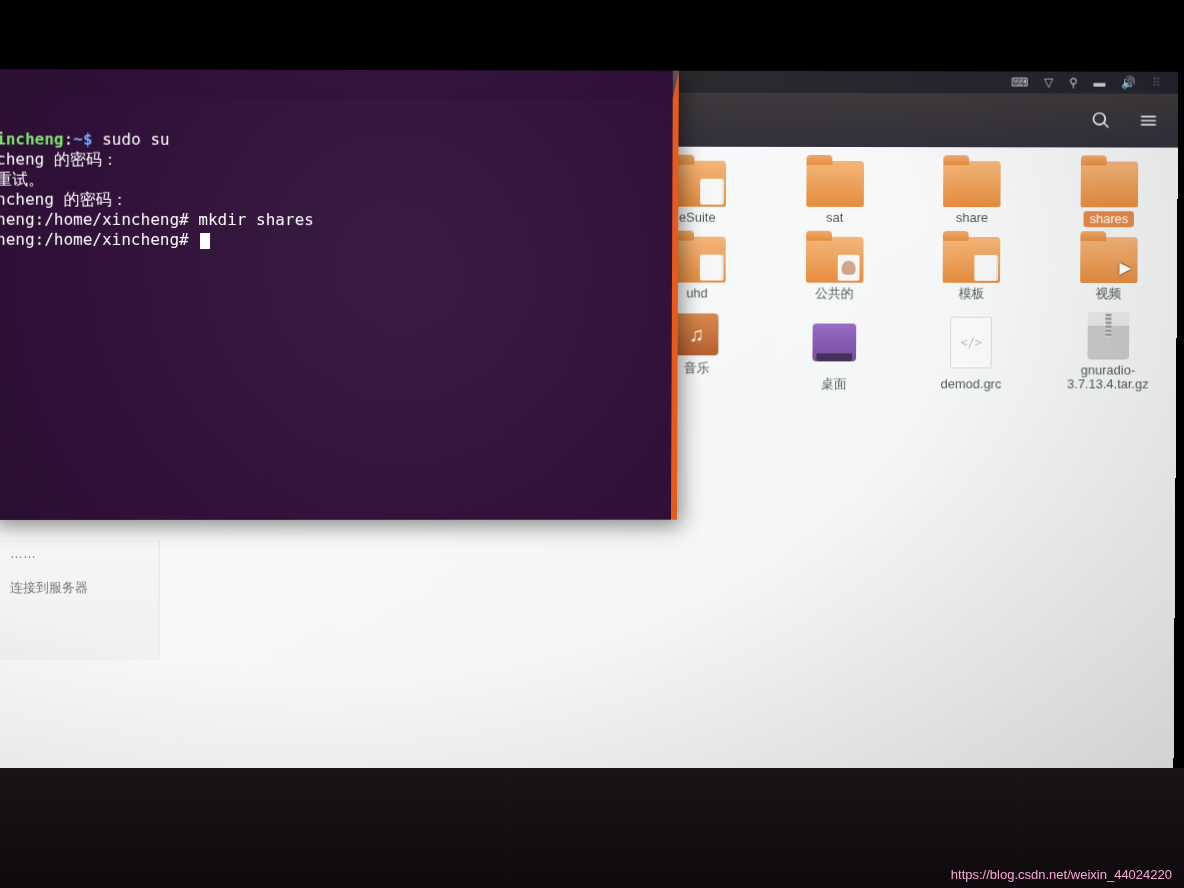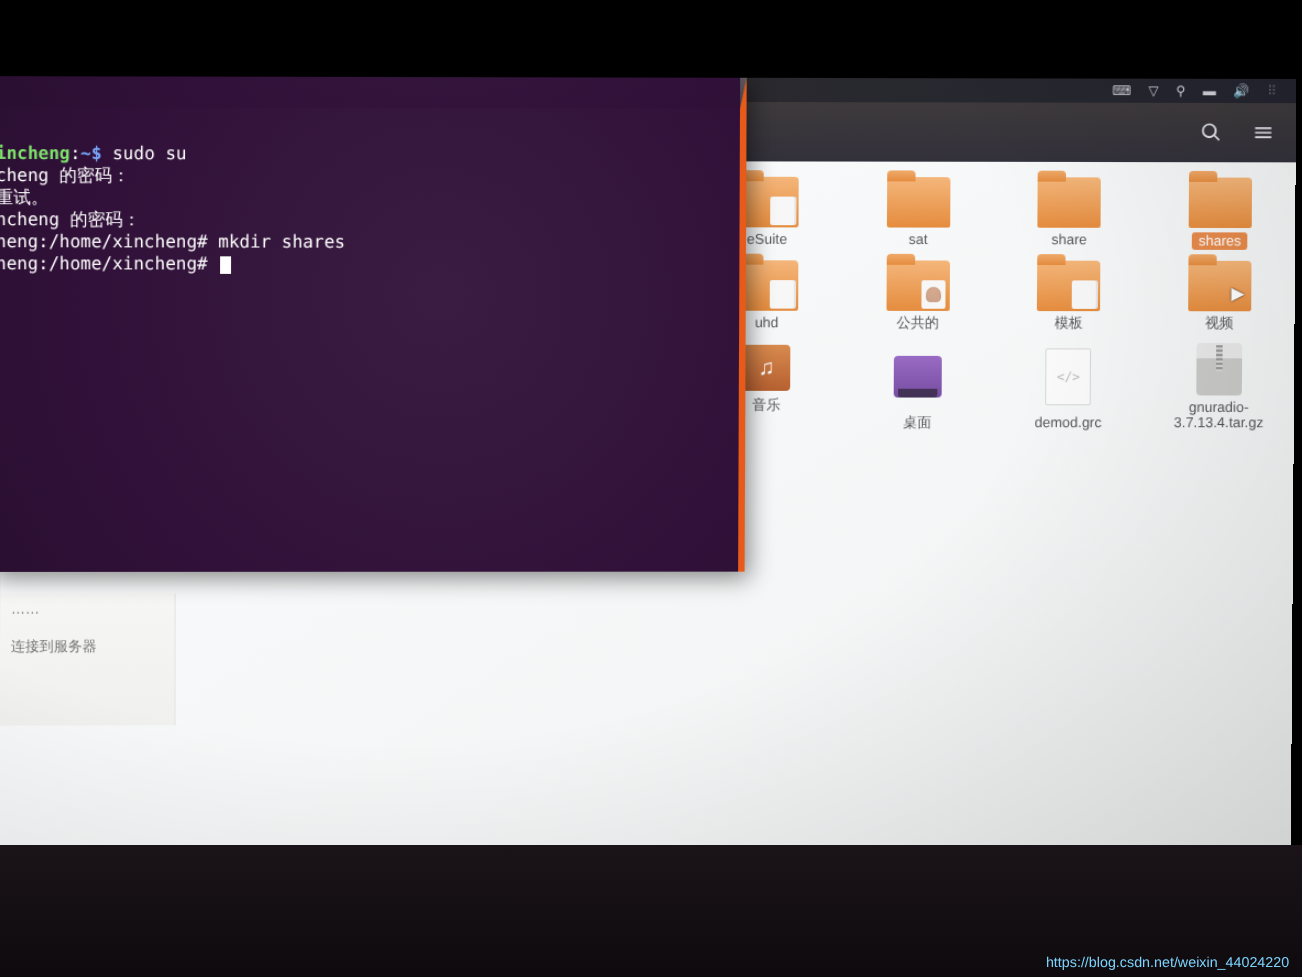--- a/index.html
+++ b/index.html
@@ -310,21 +310,21 @@
     color: #777;
     display:flex;
     flex-direction: column;
     gap: 18px;
   }
 
   .watermark {
     position: absolute;
     bottom: 6px;
     right: 12px;
-    color: #7dd3fc;
+    color: #f9a8d4;
     font-size: 13px;
     z-index: 100;
   }
 </style>
 </head>
 <body>
 
 <div class="monitor">
 
   <div class="topbar">

